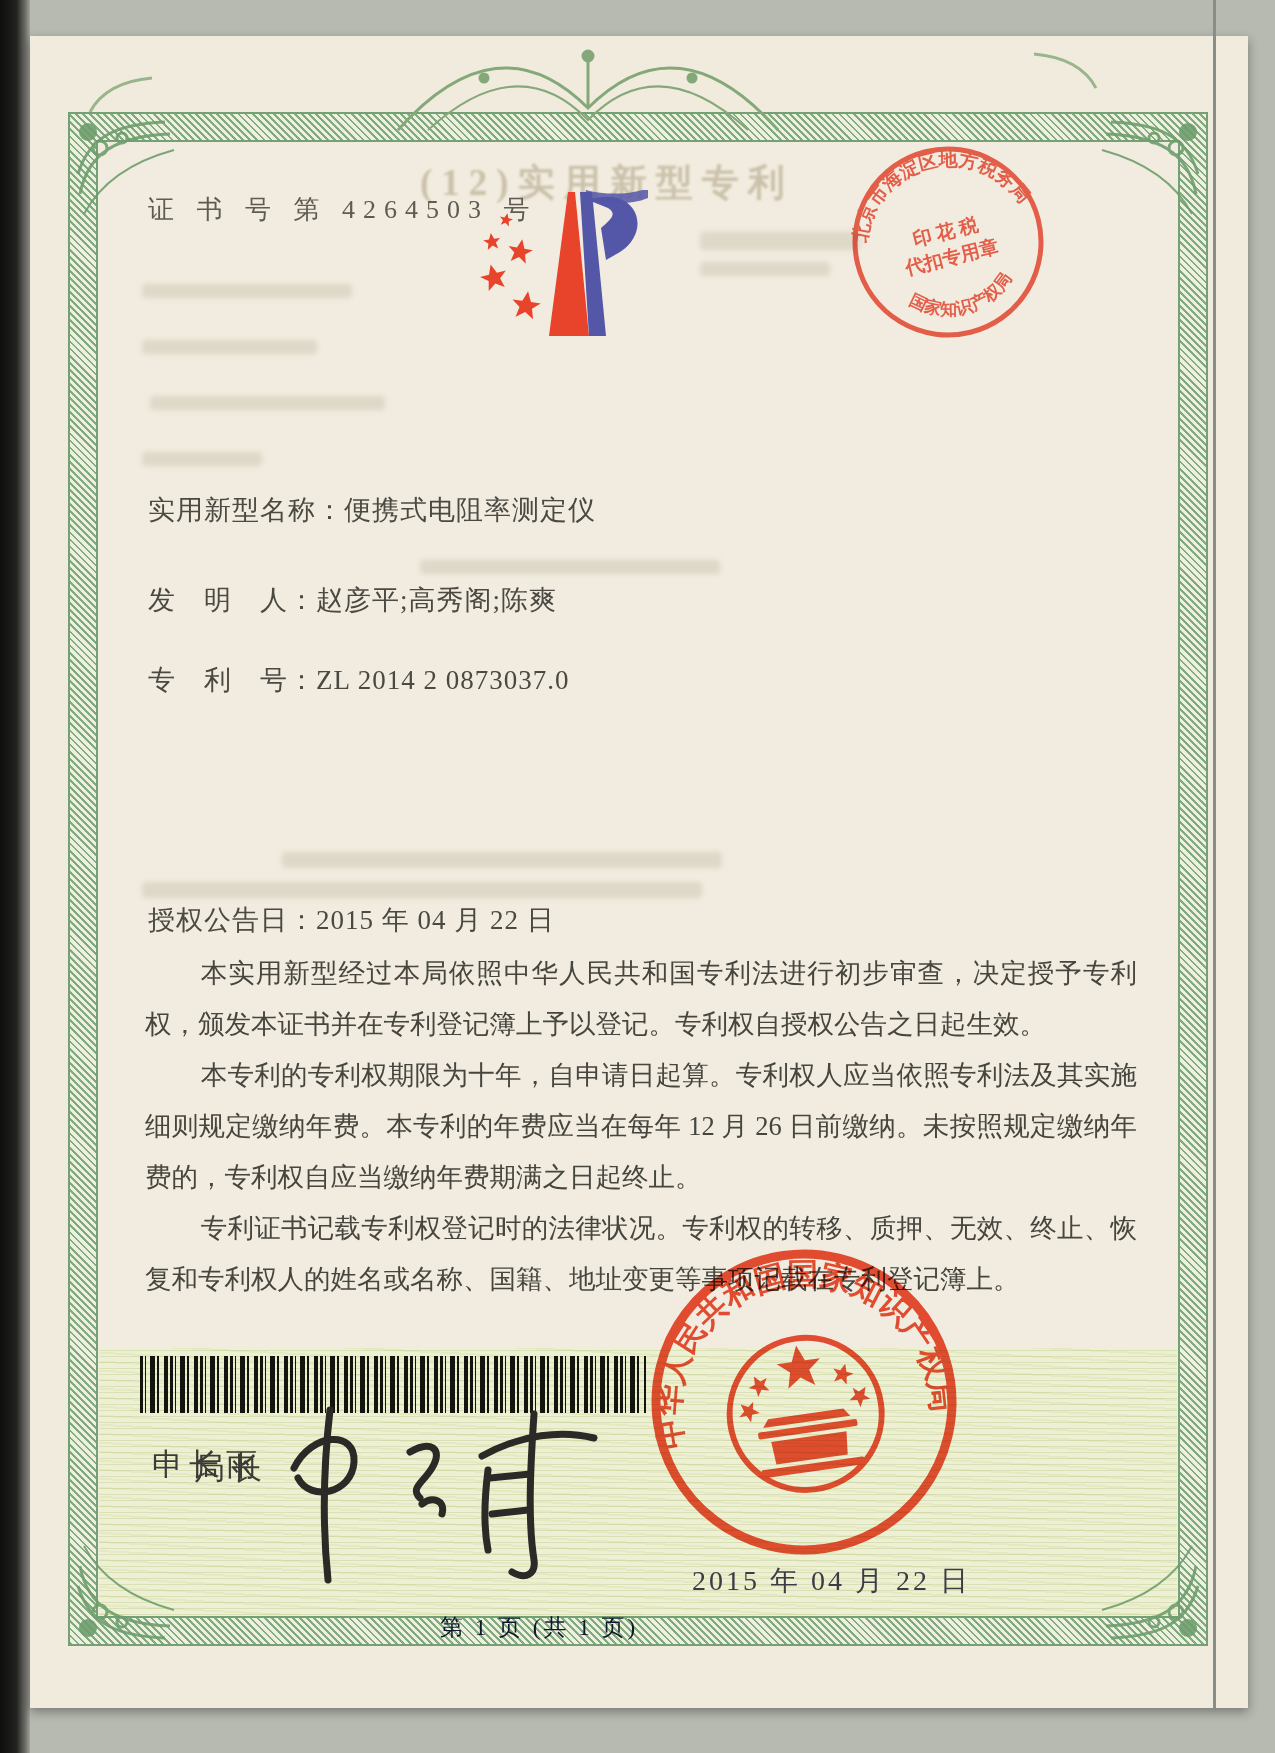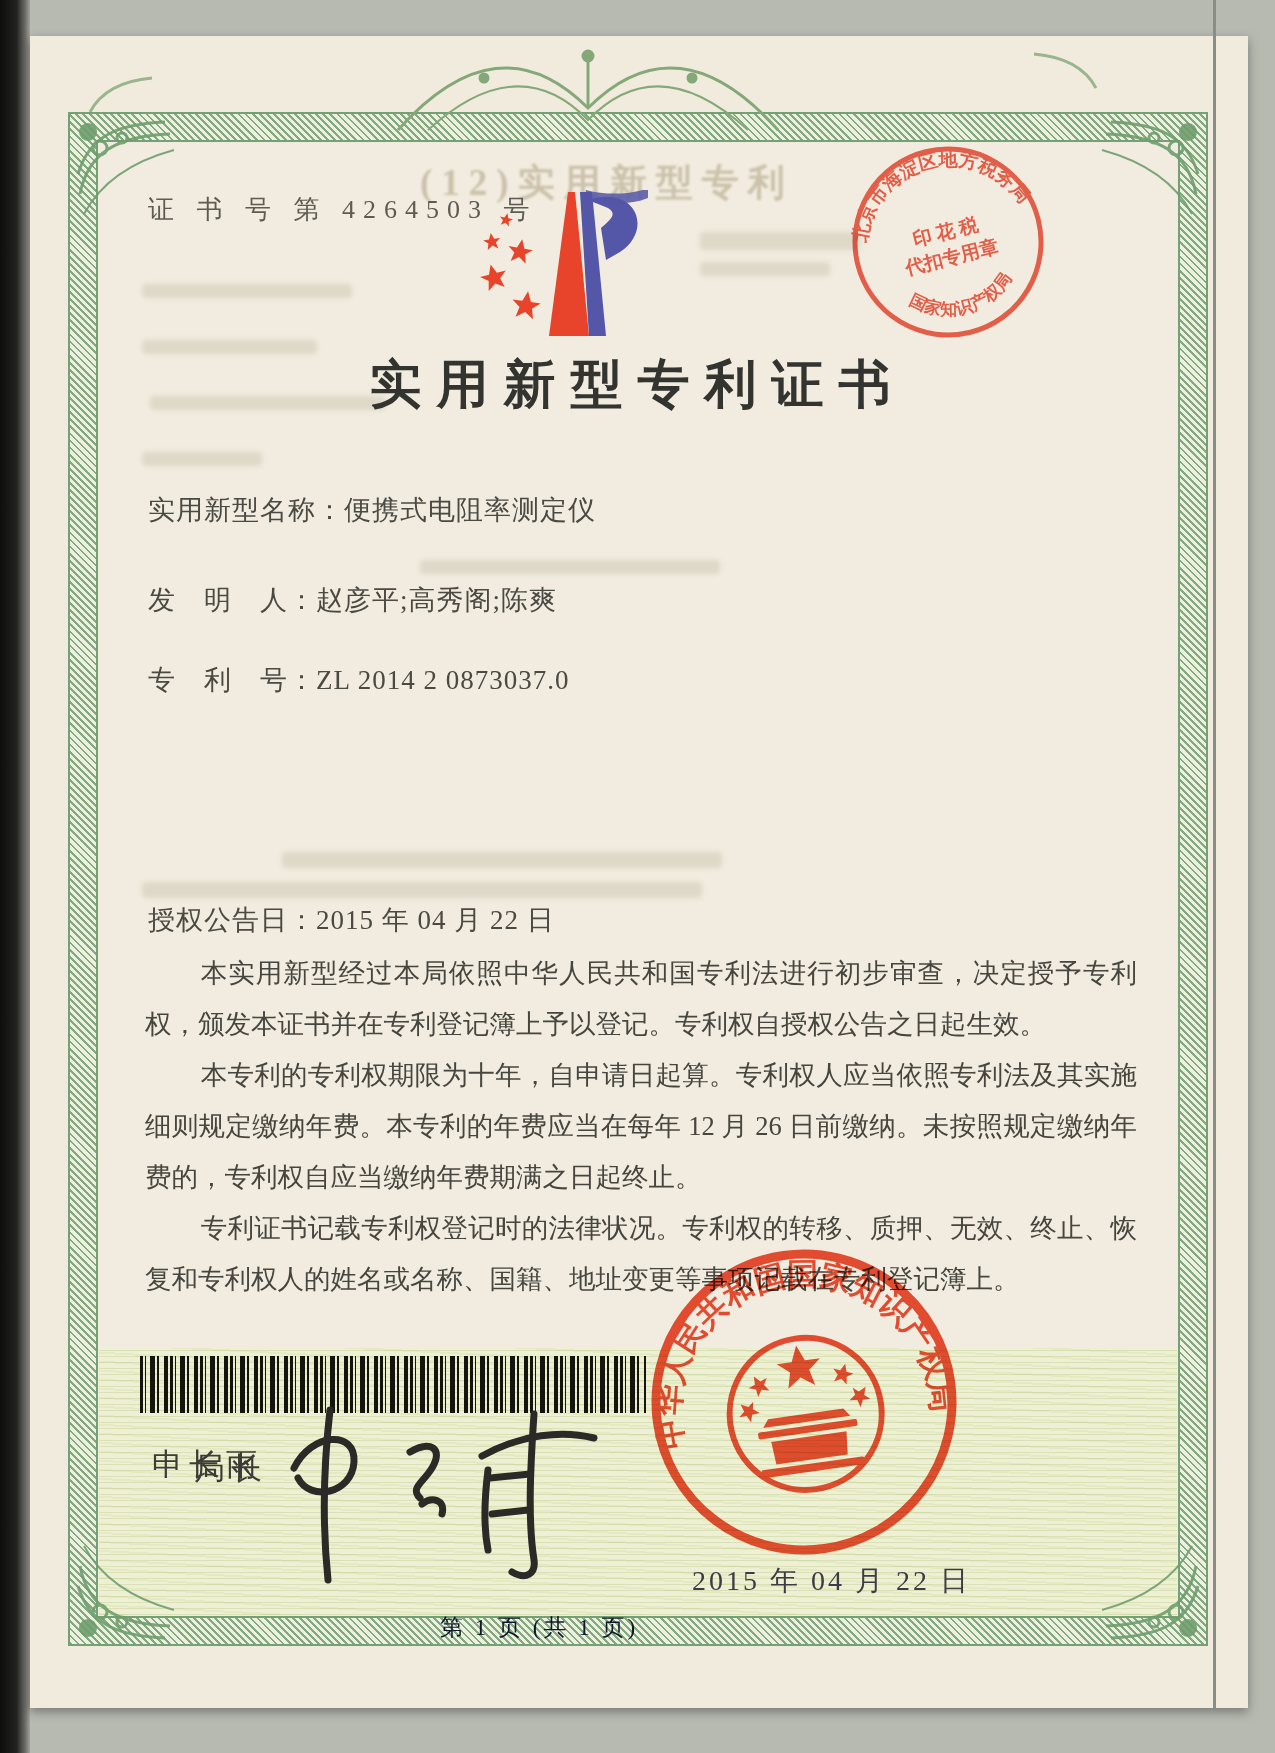--- a/index.html
+++ b/index.html
@@ -190,21 +190,20 @@
     <text font-size="19" fill="#f0503a" font-weight="bold">
       <textPath href="#taxTop" startOffset="50%" text-anchor="middle">北京市海淀区地方税务局</textPath>
     </text>
     <text font-size="17" fill="#f0503a" font-weight="bold">
       <textPath href="#taxBottom" startOffset="50%" text-anchor="middle">国家知识产权局</textPath>
     </text>
     <text x="100" y="96" font-size="19" fill="#f0503a" font-weight="bold" text-anchor="middle">印 花 税</text>
     <text x="100" y="122" font-size="19" fill="#f0503a" font-weight="bold" text-anchor="middle">代扣专用章</text>
   </svg>
 
-  <div class="title">实用新型专利证书</div>
 
   <div class="field f0"><span>实用新型名称：</span><span>便携式电阻率测定仪</span></div>
   <div class="field f1"><span>发　明　人：</span><span>赵彦平;高秀阁;陈爽</span></div>
   <div class="field f2"><span>专　利　号：</span><span>ZL 2014 2 0873037.0</span></div>
   <div class="field f5"><span>授权公告日：</span><span>2015 年 04 月 22 日</span></div>
 
   <div class="body-text">
     <p>本实用新型经过本局依照中华人民共和国专利法进行初步审查，决定授予专利权，颁发本证书并在专利登记簿上予以登记。专利权自授权公告之日起生效。</p>
     <p>本专利的专利权期限为十年，自申请日起算。专利权人应当依照专利法及其实施细则规定缴纳年费。本专利的年费应当在每年 12 月 26 日前缴纳。未按照规定缴纳年费的，专利权自应当缴纳年费期满之日起终止。</p>
     <p>专利证书记载专利权登记时的法律状况。专利权的转移、质押、无效、终止、恢复和专利权人的姓名或名称、国籍、地址变更等事项记载在专利登记簿上。</p>

